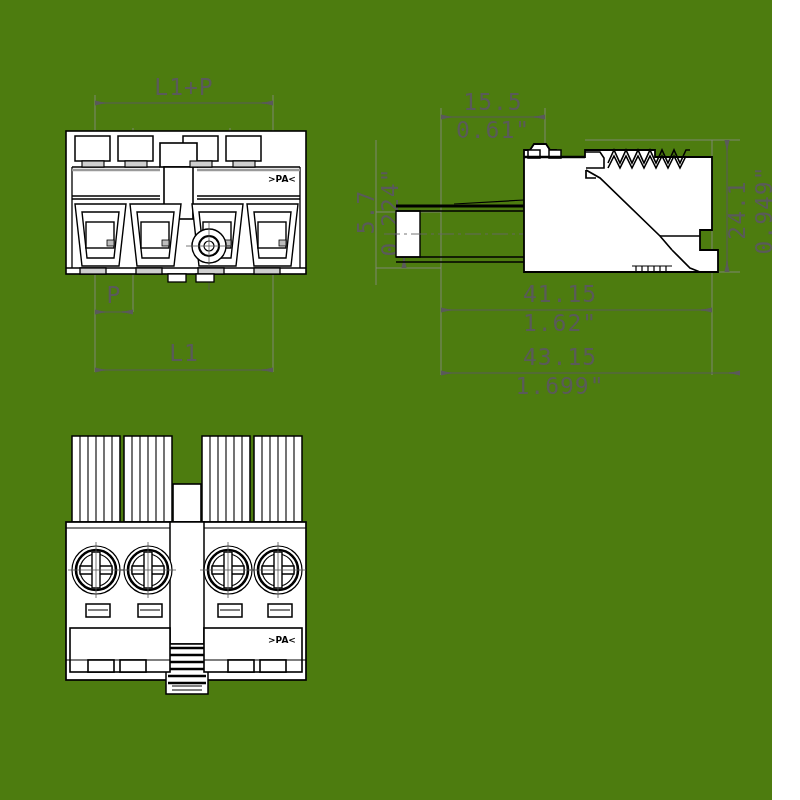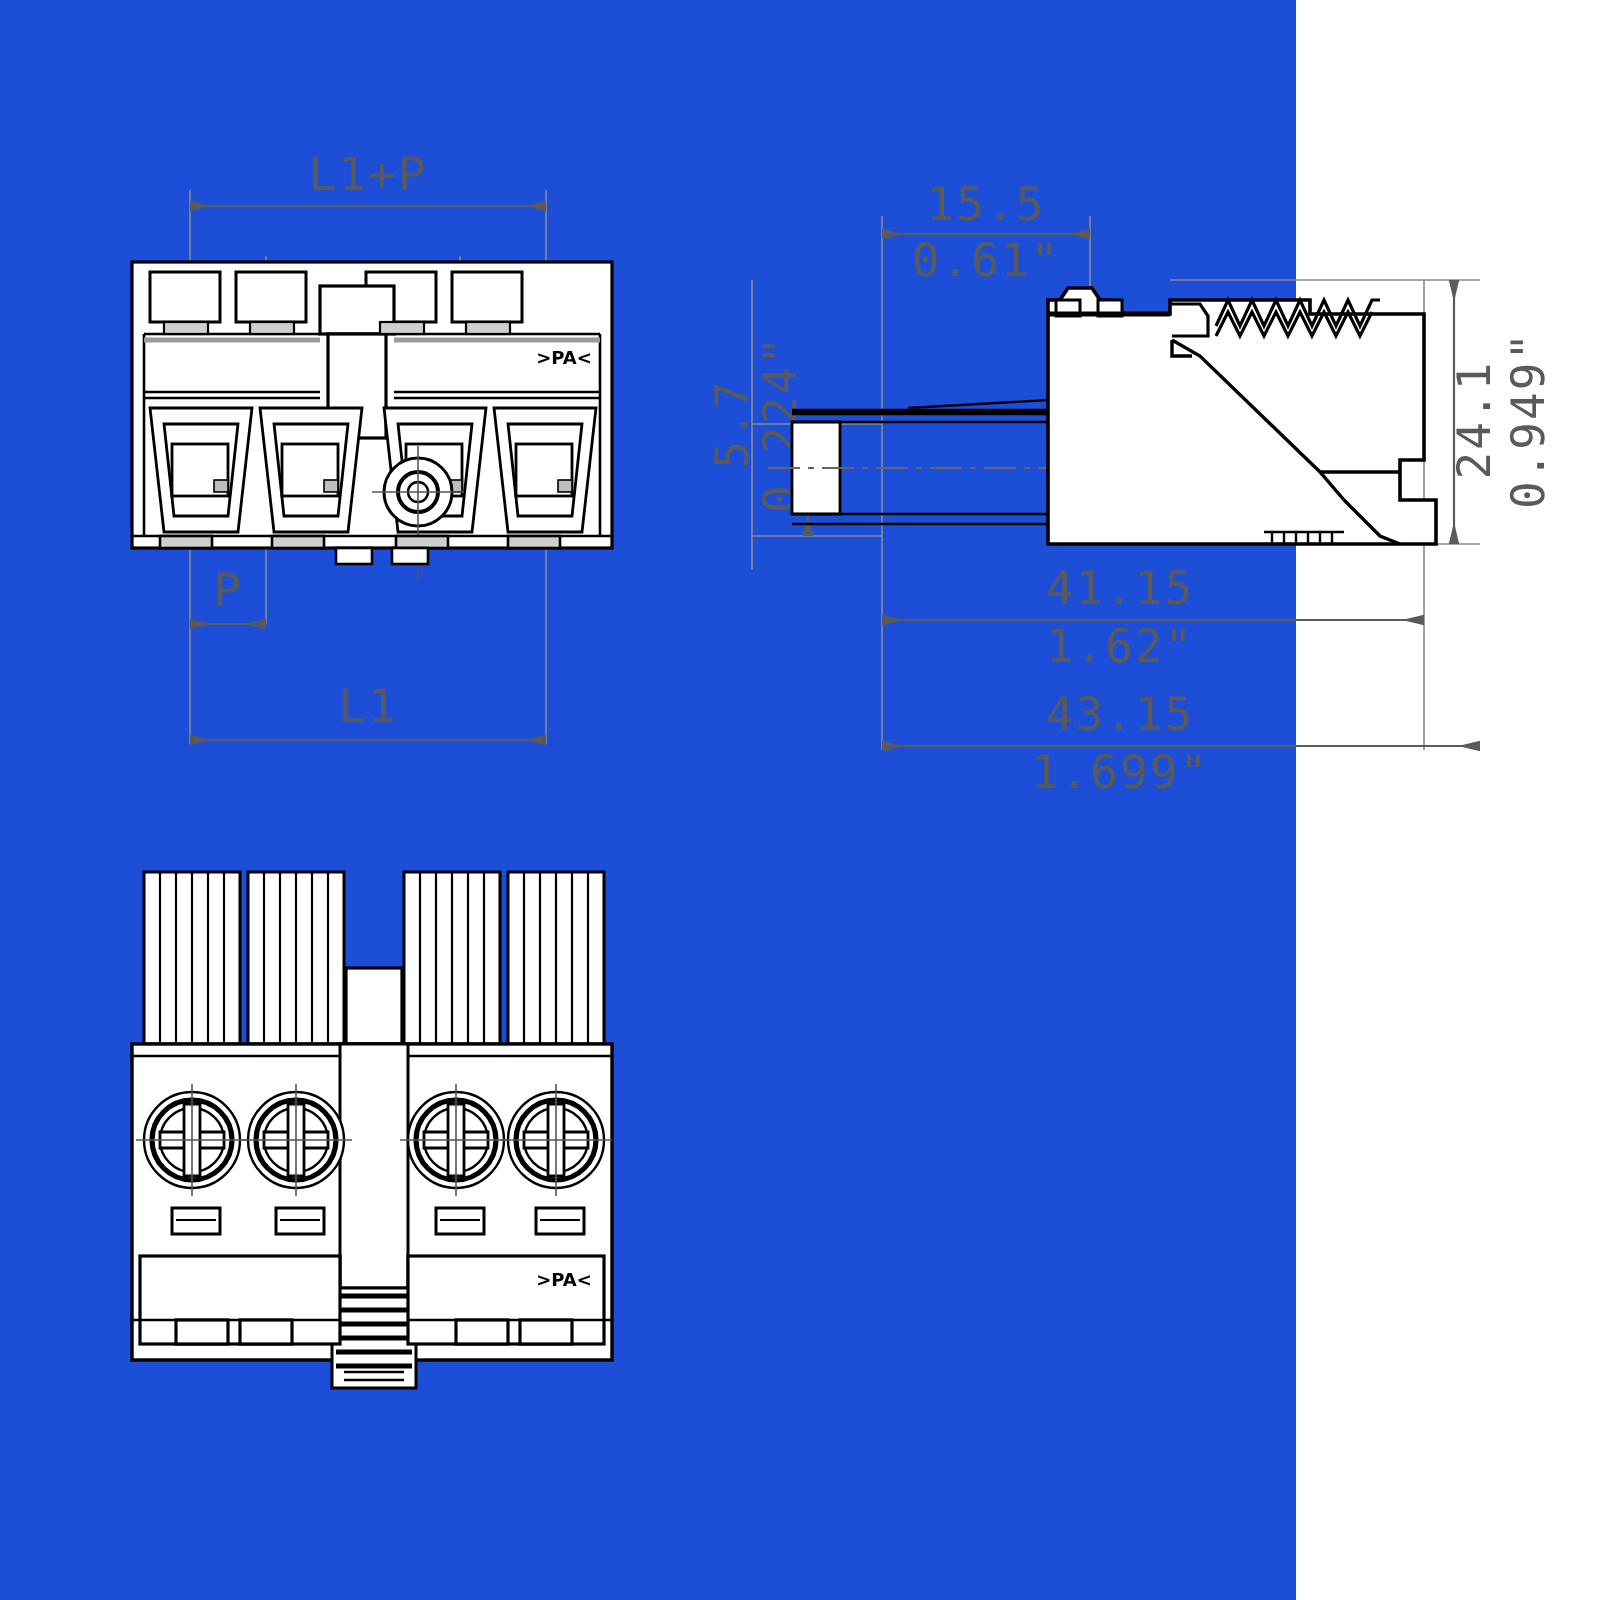--- a/index.html
+++ b/index.html
@@ -1,18 +1,18 @@
 <!DOCTYPE html>
 <html><head>
 <meta charset="utf-8">
 <style>
   html,body{margin:0;padding:0;background:#ffffff;}
   body{width:800px;height:800px;overflow:hidden;
        font-family:"DejaVu Sans Mono","Liberation Mono",monospace;}
-  #sheet{position:relative;width:648px;height:800px;background:#1d4ed8;}
+  #sheet{position:relative;width:772px;height:800px;background:#4d7c0f;}
   svg{display:block;}
   .dimtxt{font-family:"DejaVu Sans Mono","Liberation Mono",monospace;
           fill:#5a5a5a;font-size:23px;letter-spacing:1px;}
   .palabel{font-family:"DejaVu Sans","Liberation Sans",sans-serif;
           fill:#000;font-size:9px;font-weight:bold;letter-spacing:0px;}
 </style>
 </head>
 <body>
 
 <div id="sheet">

